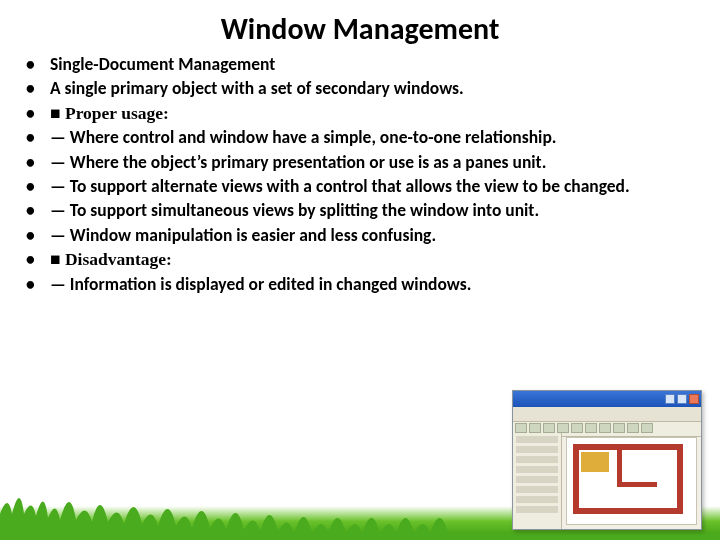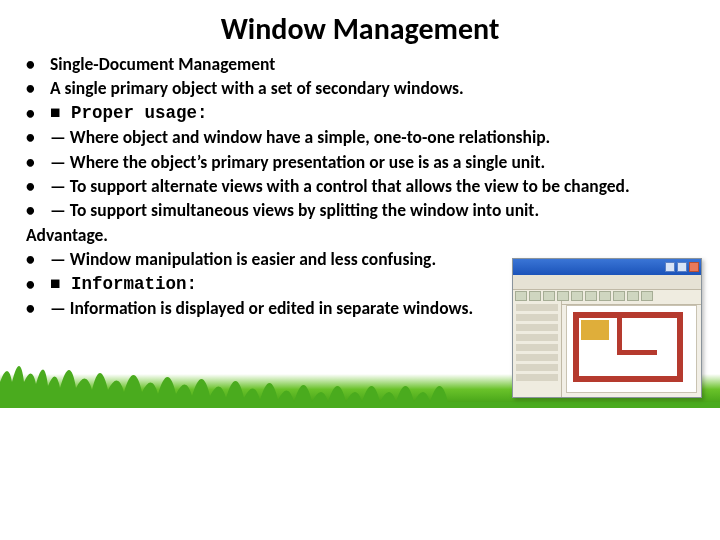--- a/index.html
+++ b/index.html
@@ -8,21 +8,21 @@
     width: 720px;
     height: 540px;
     background: #ffffff;
     font-family: Calibri, "Segoe UI", Arial, sans-serif;
     color: #000;
     position: relative;
     overflow: hidden;
   }
   .slide {
     width: 720px;
-    height: 408px;
+    height: 540px;
     position: relative;
     box-sizing: border-box;
   }
   .title {
     text-align: center;
     font-weight: 700;
     font-size: 30px;
     padding-top: 10px;
     padding-bottom: 6px;
   }
@@ -43,21 +43,21 @@
     padding-left: 2px;
   }
   .txt {
     flex: 1 1 auto;
   }
   .norow {
     padding-left: 2px;
     margin-bottom: 2px;
   }
   .sq {
-    font-family: Liberation Mono, monospace;
+    font-family: Liberation Serif, serif;
   }
   
   .grass {
     position: absolute;
     left: 0;
     bottom: 0;
     width: 720px;
     height: 78px;
     pointer-events: none;
   }
@@ -157,48 +157,47 @@
     <div class="row">
       <div class="bul">•</div>
       <div class="txt"> A single primary object with a set of secondary windows.</div>
     </div>
     <div class="row">
       <div class="bul">•</div>
       <div class="txt sq">■ Proper usage:</div>
     </div>
     <div class="row">
       <div class="bul">•</div>
-      <div class="txt">— Where object and window have a simple, one-to-one relationship.</div>
-    </div>
-    <div class="row">
-      <div class="bul">•</div>
-      <div class="txt">— Where the object’s primary presentation or use is as a single unit.</div>
+      <div class="txt">— Where control and window have a simple, one-to-one relationship.</div>
+    </div>
+    <div class="row">
+      <div class="bul">•</div>
+      <div class="txt">— Where the object’s primary presentation or use is as a panes unit.</div>
     </div>
     <div class="row">
       <div class="bul">•</div>
       <div class="txt">— To support alternate views with a control that allows the view to be changed.</div>
     </div>
     <div class="row">
       <div class="bul">•</div>
       <div class="txt">— To support simultaneous views by splitting the window into unit.</div>
     </div>
 
-    <div class="norow">Advantage.</div>
 
     <div class="row">
       <div class="bul">•</div>
       <div class="txt">— Window manipulation is easier and less confusing.</div>
     </div>
     <div class="row">
       <div class="bul">•</div>
-      <div class="txt sq">■ Information:</div>
-    </div>
-    <div class="row">
-      <div class="bul">•</div>
-      <div class="txt">— Information is displayed or edited in separate windows.</div>
+      <div class="txt sq">■ Disadvantage:</div>
+    </div>
+    <div class="row">
+      <div class="bul">•</div>
+      <div class="txt">— Information is displayed or edited in changed windows.</div>
     </div>
   </div>
 
   <div class="grass">
     <div class="ground"></div>
     <svg width="720" height="78" viewBox="0 0 720 78">
       <g fill="#4aab1e" stroke="none">
         <path d="M0 78 L0 52 Q 8 30 12 52 Q 20 20 24 52 Q 32 34 36 54 Q 44 24 48 56 Q 56 36 60 58 Q 70 22 76 58 Q 86 38 92 60 Q 100 26 108 60 Q 118 40 124 62 Q 134 28 142 62 Q 152 42 158 64 Q 168 30 176 64 Q 186 44 192 66 Q 202 32 210 66 Q 220 46 226 68 Q 236 34 244 68 Q 254 48 260 70 Q 270 36 278 70 Q 288 50 294 72 Q 304 38 312 72 Q 322 52 328 72 Q 338 40 346 72 Q 356 52 362 72 Q 372 40 380 72 Q 390 52 396 72 Q 406 40 414 72 Q 424 52 430 72 Q 440 40 448 72 L 720 72 L720 78 Z"></path>
       </g>
     </svg>

